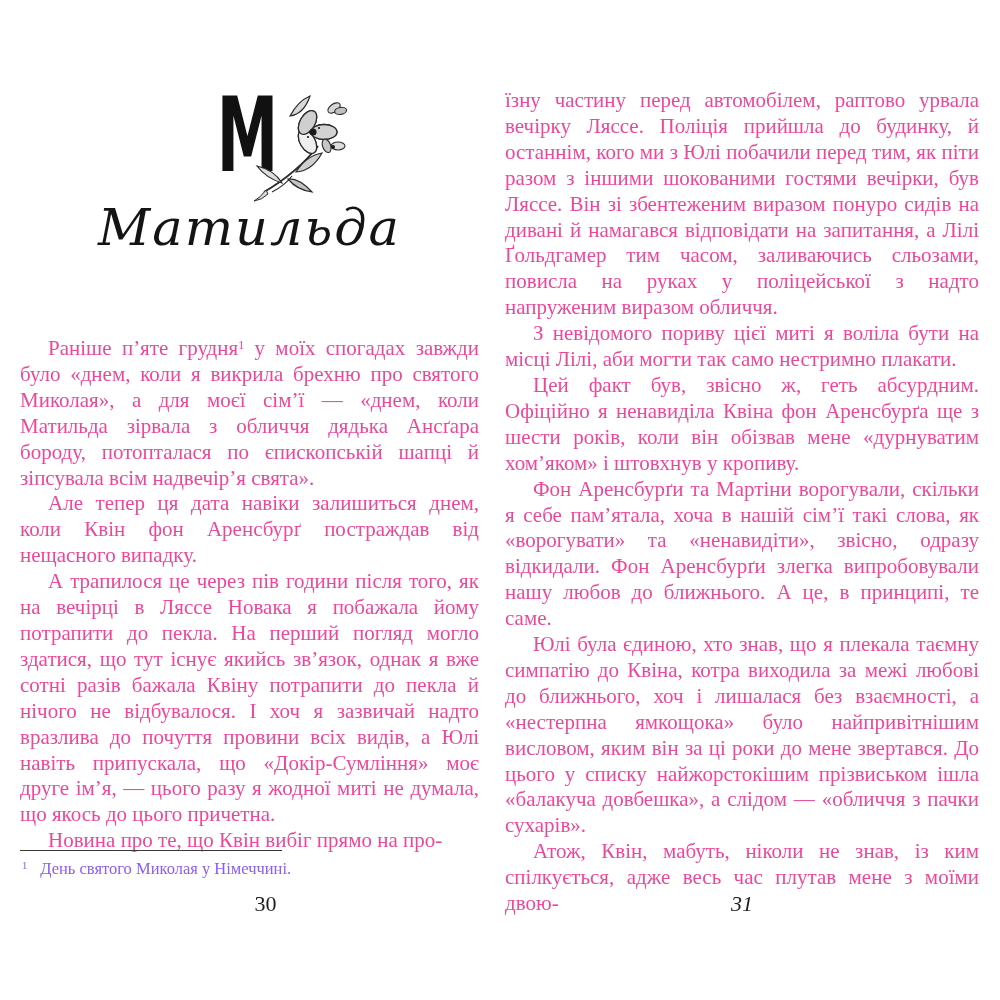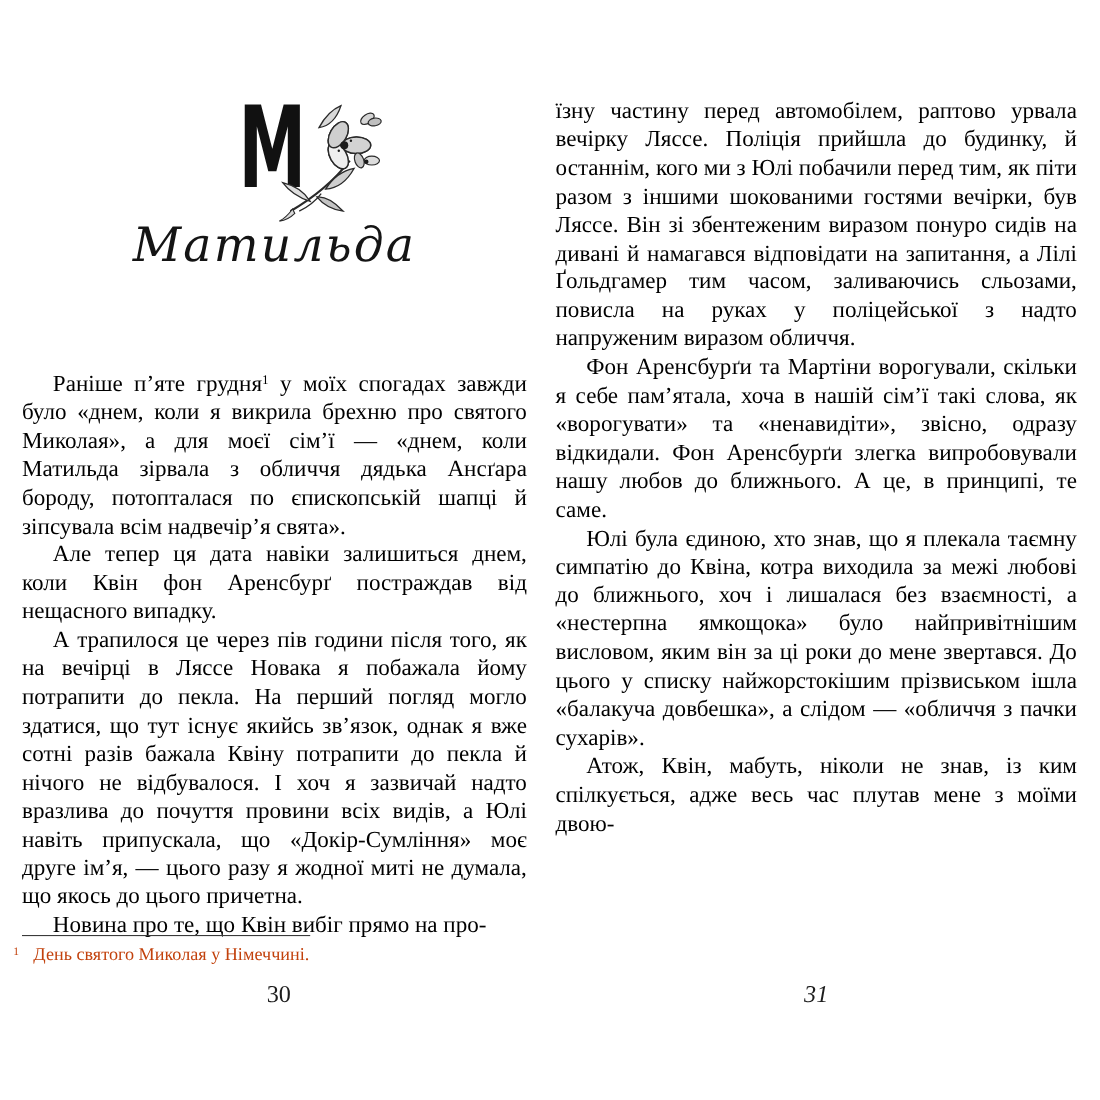--- a/index.html
+++ b/index.html
@@ -37,73 +37,73 @@
     left: 252px; top: 86px;
     width: 100px; height: 118px;
   }
   .chapter-title {
     position: absolute;
     left: 20px; top: 198px;
     width: 459px;
     text-align: center;
     font-family: "DejaVu Serif", serif;
     font-style: italic;
-    font-size: 43px;
+    font-size: 51px;
     letter-spacing: 2px;
     color: #141414;
   }
 
   
   .bodytext {
     position: absolute;
     font-size: 21px;
     line-height: 25.9px;
     text-align: justify;
-    color: #000000;
+    color: #ec4899;
   }
   .bodytext p { margin: 0; }
   .bodytext p.indent { text-indent: 28px; }
   #left-body  { left: 20px;  top: 336px; width: 459px; }
   #right-body { left: 505px; top: 88px;  width: 474px; }
   sup.ref {
     font-size: 12px;
     line-height: 0;
     vertical-align: 6px;
   }
 
   
   .fn-rule {
     position: absolute;
     left: 20px; top: 850px;
     width: 262px; height: 1px;
     background: #3a3a3a;
   }
   .footnote {
     position: absolute;
-    left: 12px; top: 856px;
+    left: 22px; top: 856px;
     width: 459px;
     font-size: 16.5px;
     line-height: 20px;
-    color: #c2410c;
+    color: #8b5cf6;
   }
   .fn-marker {
     font-size: 10.5px;
     vertical-align: 5px;
     margin-right: 13px;
   }
 
   
   .pagenum {
     position: absolute;
     top: 891px;
     font-size: 22px;
     text-align: center;
     color: #1d1d1d;
   }
-  #pagenum-left  { left: 24px;  width: 459px; }
+  #pagenum-left  { left: 36px;  width: 459px; }
   #pagenum-right { left: 505px; width: 474px; font-style: italic; }
 </style>
 </head>
 <body>
 
 <div id="canvas">
 
   <div>
 
     <div class="m-wrap">
@@ -158,20 +158,22 @@
     <div class="footnote">
       <span class="fn-marker">1</span><span>День святого Миколая у Німеччині.</span>
     </div>
 
     <div id="pagenum-left" class="pagenum">30</div>
   </div>
 
   <div>
     <div id="right-body" class="bodytext">
       <p>їзну частину перед автомобілем, раптово урвала вечірку Ляссе. Поліція прийшла до будинку, й останнім, кого ми з Юлі побачили перед тим, як піти разом з іншими шокованими гостями вечірки, був Ляссе. Він зі збентеженим виразом понуро сидів на дивані й намагався відповідати на запитання, а Лілі Ґольдгамер тим часом, заливаючись сльозами, повисла на руках у поліцейської з надто напруженим виразом обличчя.</p>
+      <p class="indent">З невідомого пориву цієї миті я воліла бути на місці Лілі, аби могти так само нестримно плакати.</p>
+      <p class="indent">Цей факт був, звісно ж, геть абсурдним. Офіційно я ненавиділа Квіна фон Аренсбурґа ще з шести років, коли він обізвав мене «дурнуватим хом’яком» і штовхнув у кропиву.</p>
       <p class="indent">Фон Аренсбурґи та Мартіни ворогували, скільки я себе пам’ятала, хоча в нашій сім’ї такі слова, як «ворогувати» та «ненавидіти», звісно, одразу відкидали. Фон Аренсбурґи злегка випробовували нашу любов до ближнього. А це, в принципі, те саме.</p>
       <p class="indent">Юлі була єдиною, хто знав, що я плекала таємну симпатію до Квіна, котра виходила за межі любові до ближнього, хоч і лишалася без взаємності, а «нестерпна ямкощока» було найпривітнішим висловом, яким він за ці роки до мене звертався. До цього у списку найжорстокішим прізвиськом ішла «балакуча довбешка», а слідом — «обличчя з пачки сухарів».</p>
       <p class="indent">Атож, Квін, мабуть, ніколи не знав, із ким спілкується, адже весь час плутав мене з моїми двою-</p>
     </div>
 
     <div id="pagenum-right" class="pagenum">31</div>
   </div>
 
 </div>
 

